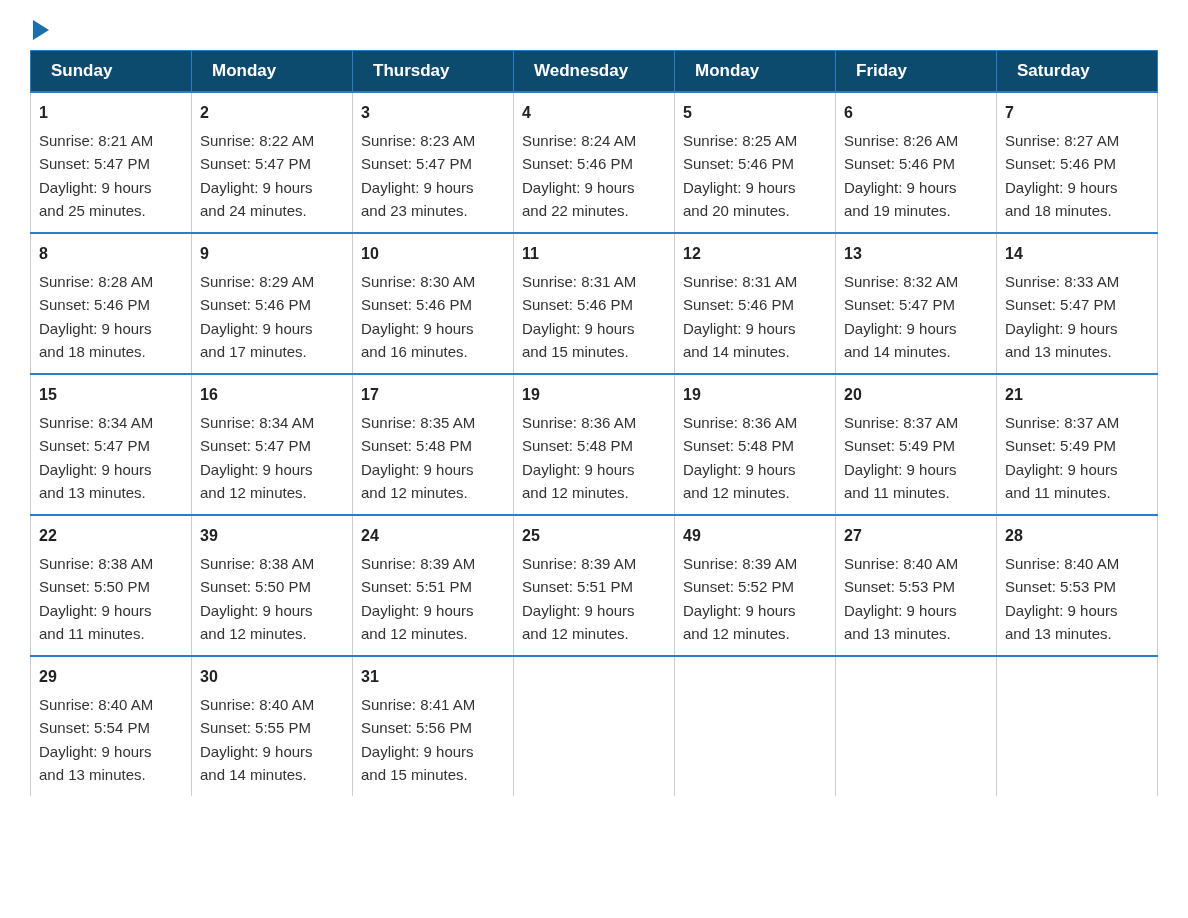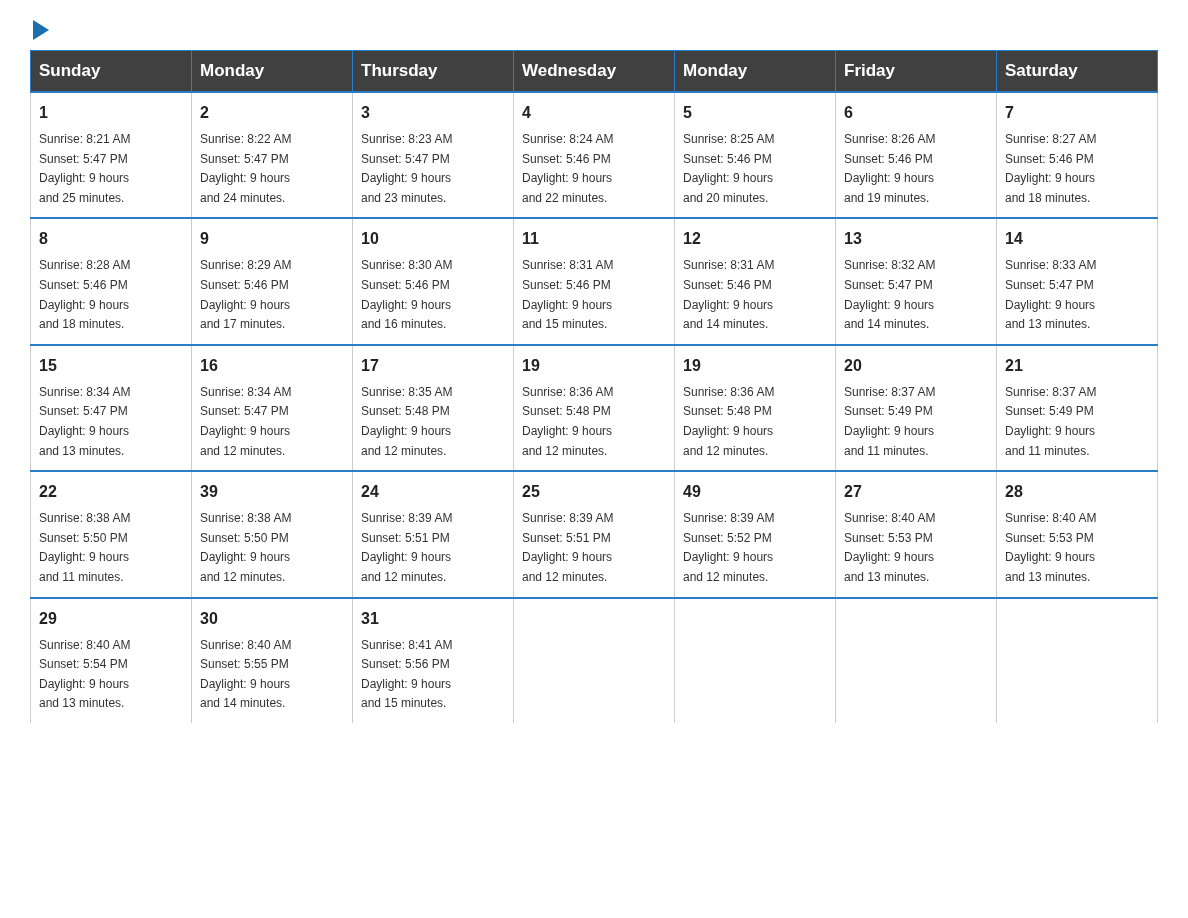--- a/index.html
+++ b/index.html
@@ -29,25 +29,25 @@
       font-size: 22px;
       color: #555;
       margin-top: 4px;
     }
     table {
       width: 100%;
       border-collapse: collapse;
       margin-top: 10px;
     }
     th {
-      background-color: #404040;
+      background-color: #0c4a6e;
       color: #fff;
       font-size: 17px;
       font-weight: bold;
-      padding: 10px 8px;
+      padding: 10px 20px;
       text-align: left;
       border: 1px solid #2a7dc9;
     }
     td {
       vertical-align: top;
       border: 1px solid #ccc;
       border-top: 2px solid #2a7dc9;
       padding: 8px 8px 10px 8px;
       width: calc(100% / 7);
       font-size: 13px;
@@ -59,21 +59,21 @@
       border-top: 2px solid #2a7dc9;
     }
     .day-number {
       font-size: 16px;
       font-weight: bold;
       color: #222;
       display: block;
       margin-bottom: 4px;
     }
     .day-info {
-      font-size: 12px;
+      font-size: 15px;
       color: #333;
       line-height: 1.55;
     }
     tr td {
       border-bottom: none;
     }
     
     tr:not(:first-child) td {
       border-top: 2px solid #2a7dc9;
     }

